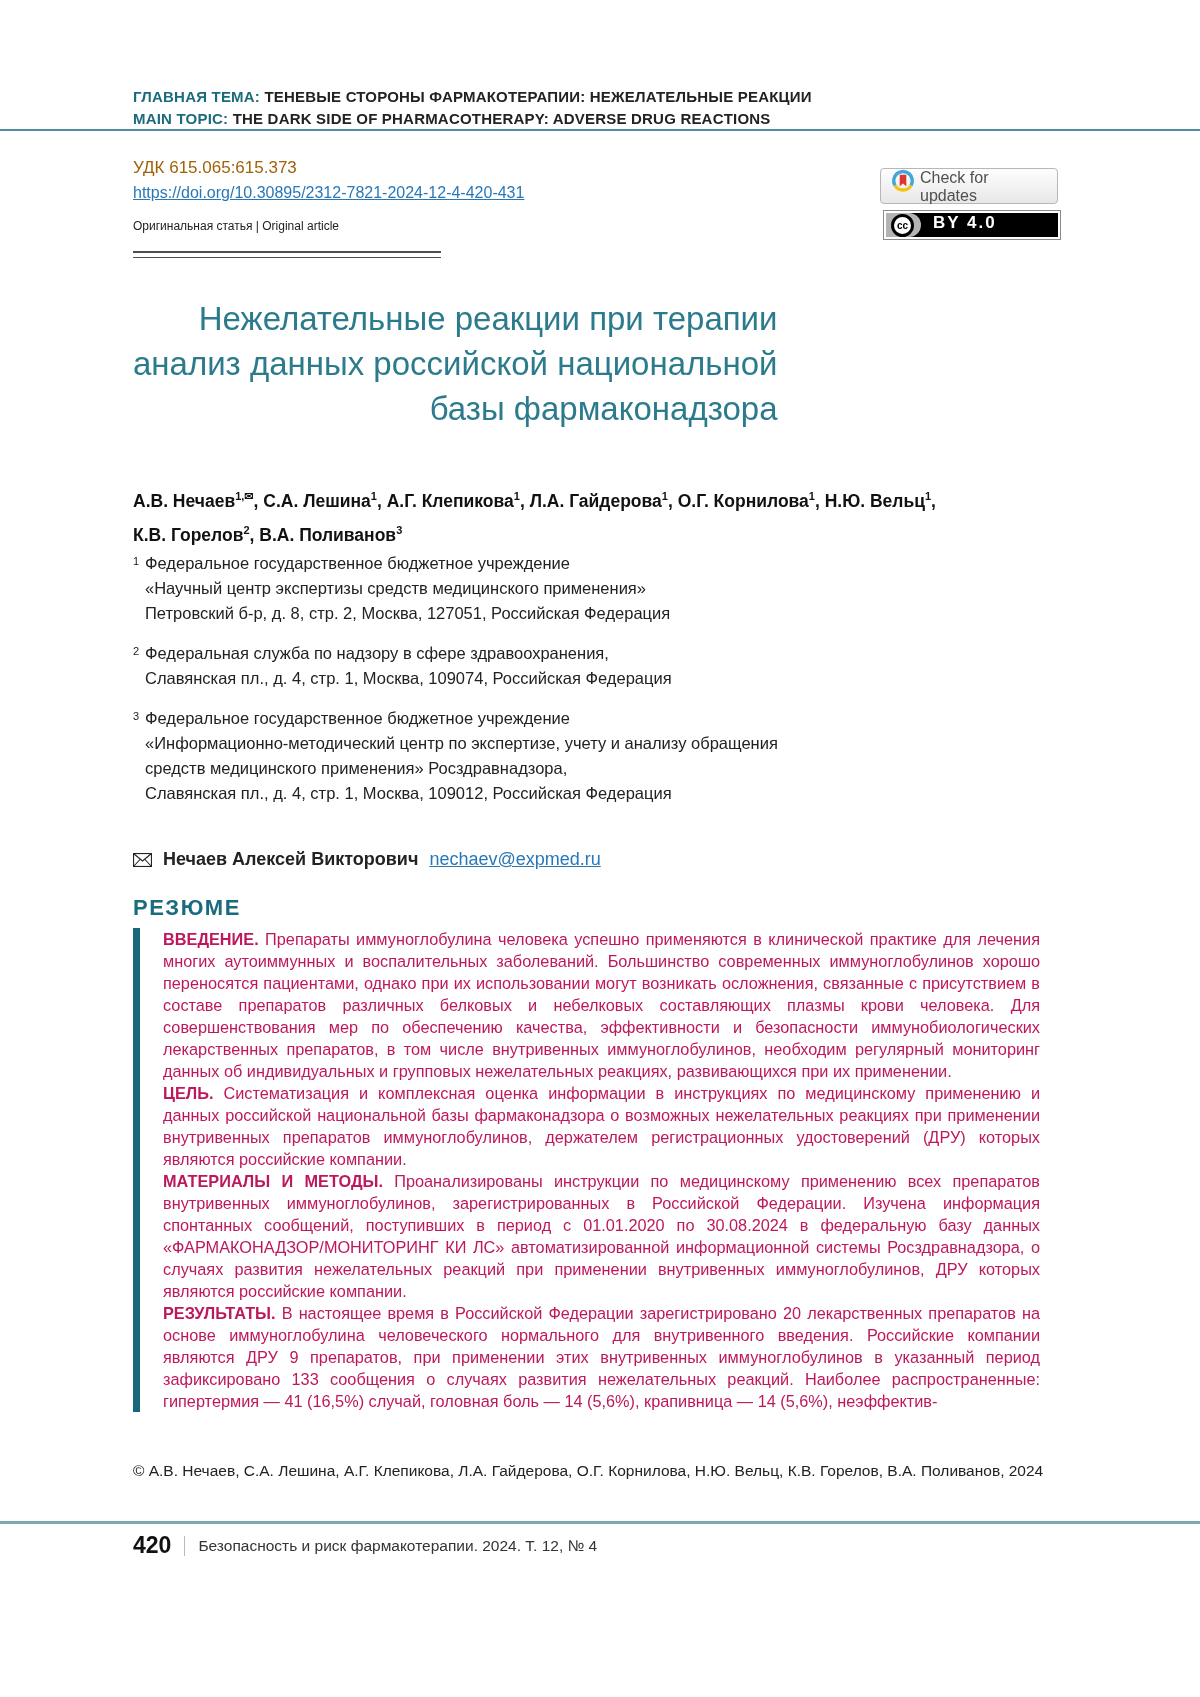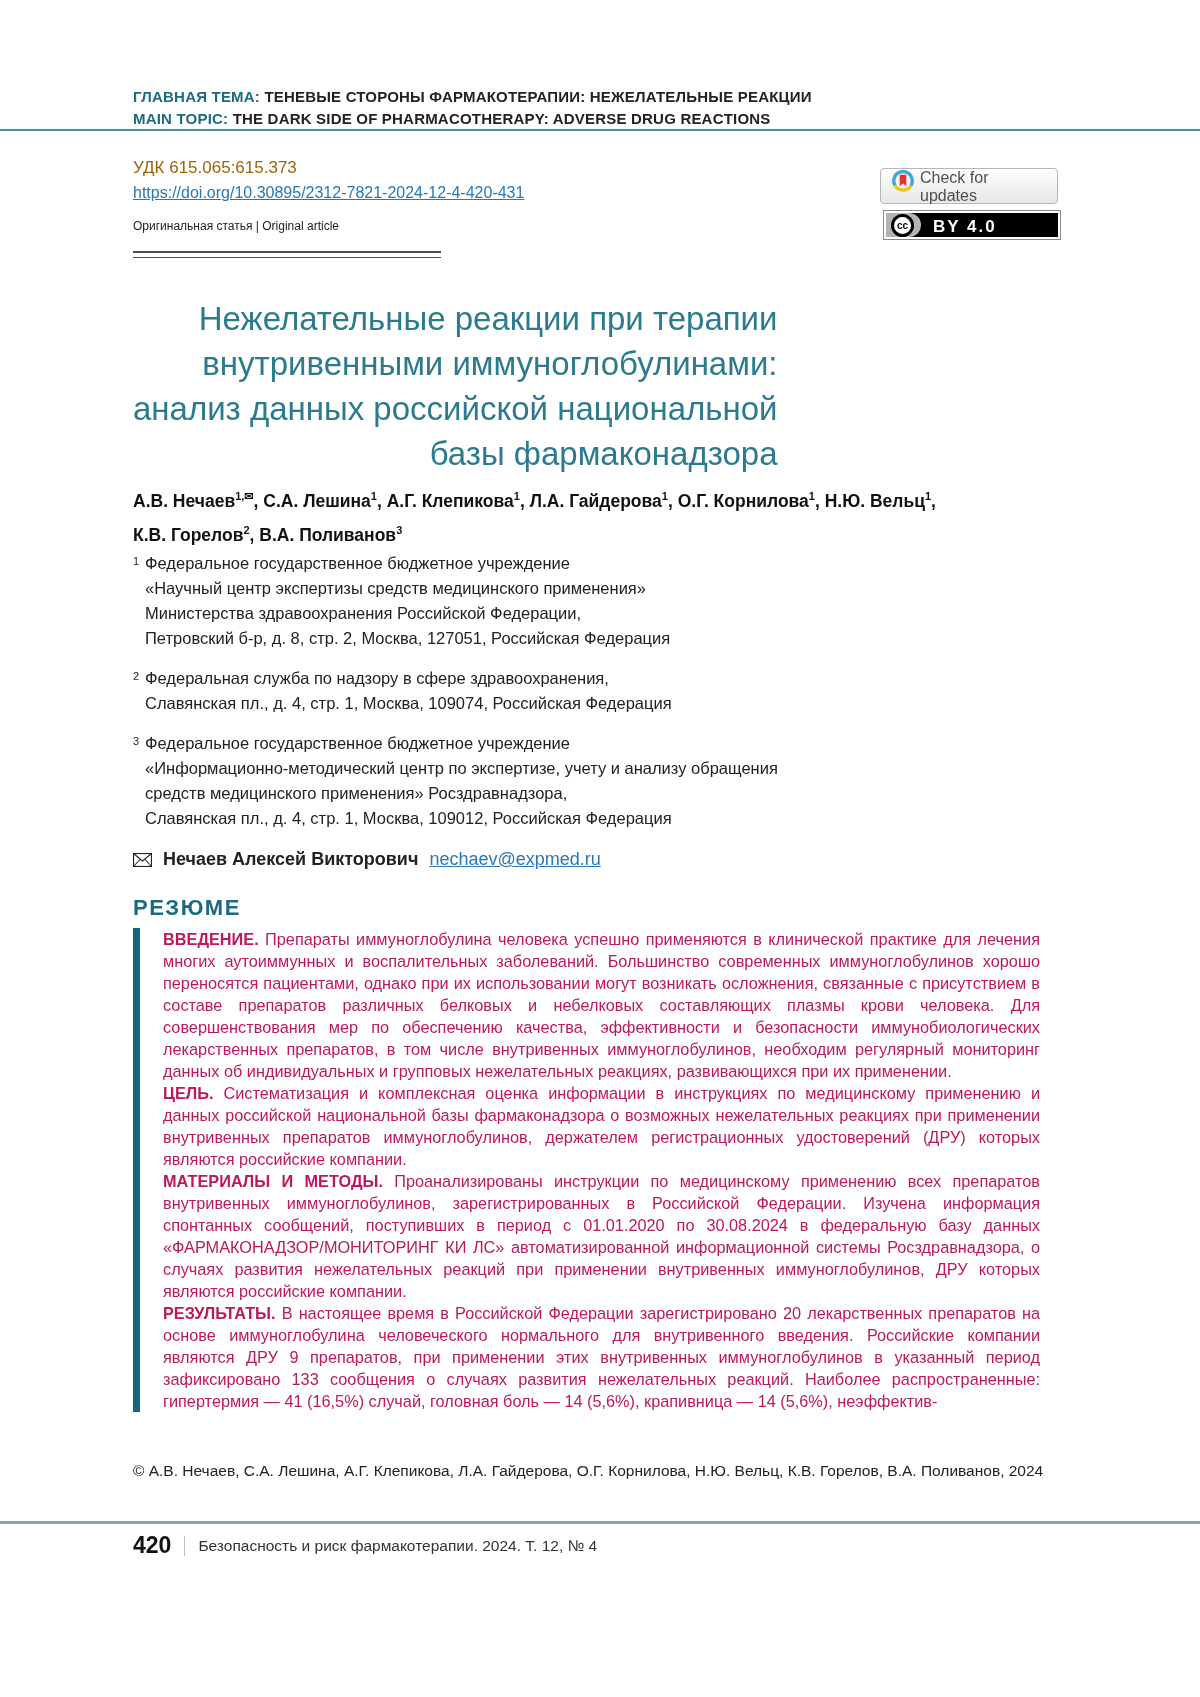--- a/index.html
+++ b/index.html
@@ -23,21 +23,21 @@
   .dbl-underline{left:133px;top:251px;width:308px;height:4px;
     border-top:2px solid #4e4e4e;border-bottom:1px solid #4e4e4e;}
 
   
   .check-btn{left:880px;top:168px;width:178px;height:36px;box-sizing:border-box;
     background:linear-gradient(#fefefe,#e7e7e7);border:1px solid #b7b7b7;border-radius:4px;
     display:flex;gap:5px;padding:0 10px;cursor:pointer;}
   .check-btn span{font-size:16px;color:#4f4f4f;font-weight:500;}
   .cc-badge{left:884px;top:211px;width:176px;height:28px;box-sizing:border-box;
     background:#000;border:2px solid #fff;outline:1px solid #8a8a8a;
-    display:flex;align-items:flex-end;cursor:pointer;}
+    display:flex;align-items:flex-start;cursor:pointer;}
   .cc-left{background:#b3b3b3;height:100%;display:flex;align-items:center;
     padding:0 7px 0 5px;border-top-right-radius:12px;border-bottom-right-radius:12px;}
   .cc-circle{width:17px;height:17px;border-radius:50%;background:#fff;border:3px solid #000;
     font-weight:700;font-size:10px;line-height:17px;text-align:center;color:#000;}
   .cc-text{color:#fff;font-weight:700;font-size:17px;padding:0 12px;letter-spacing:2px;}
 
   
   .title{left:133px;top:296px;font-size:33px;line-height:45px;color:#2b7b8d;font-weight:400;}
   .title span{display:block;}
 
@@ -103,40 +103,38 @@
 
 <div class="abs cc-badge">
   <span class="cc-left">
     <span class="cc-circle">cc</span>
   </span>
   <span class="cc-text">BY 4.0</span>
 </div>
 
 <h1 class="abs title" style="margin:0;text-align:right;">
   <span>Нежелательные реакции при терапии</span>
-  <span>внутривенными иммуноглобулинами:</span>
   <span>анализ данных российской национальной</span>
   <span>базы фармаконадзора</span>
 </h1>
 
 <div class="abs authors">
   <div>
     <span><span>А.В. Нечаев</span><sup>1,✉</sup><span>, </span></span><span><span>С.А. Лешина</span><sup>1</sup><span>, </span></span><span><span>А.Г. Клепикова</span><sup>1</sup><span>, </span></span><span><span>Л.А. Гайдерова</span><sup>1</sup><span>, </span></span><span><span>О.Г. Корнилова</span><sup>1</sup><span>, </span></span><span><span>Н.Ю. Вельц</span><sup>1</sup><span>,</span></span>
   </div>
   <div>
     <span><span>К.В. Горелов</span><sup>2</sup><span>, </span></span><span><span>В.А. Поливанов</span><sup>3</sup><span></span></span>
   </div>
 </div>
 
 <div class="abs affs">
   <p class="aff">
     <sup>1</sup>
     <span class="aff-line">Федеральное государственное бюджетное учреждение</span>
     <span class="aff-line">«Научный центр экспертизы средств медицинского применения»</span>
-    <span class="aff-line">Министерства здравоохранения Российской Федерации,</span>
     <span class="aff-line">Петровский б-р, д. 8, стр. 2, Москва, 127051, Российская Федерация</span>
   </p>
   <p class="aff">
     <sup>2</sup>
     <span class="aff-line">Федеральная служба по надзору в сфере здравоохранения,</span>
     <span class="aff-line">Славянская пл., д. 4, стр. 1, Москва, 109074, Российская Федерация</span>
   </p>
   <p class="aff">
     <sup>3</sup>
     <span class="aff-line">Федеральное государственное бюджетное учреждение</span>

